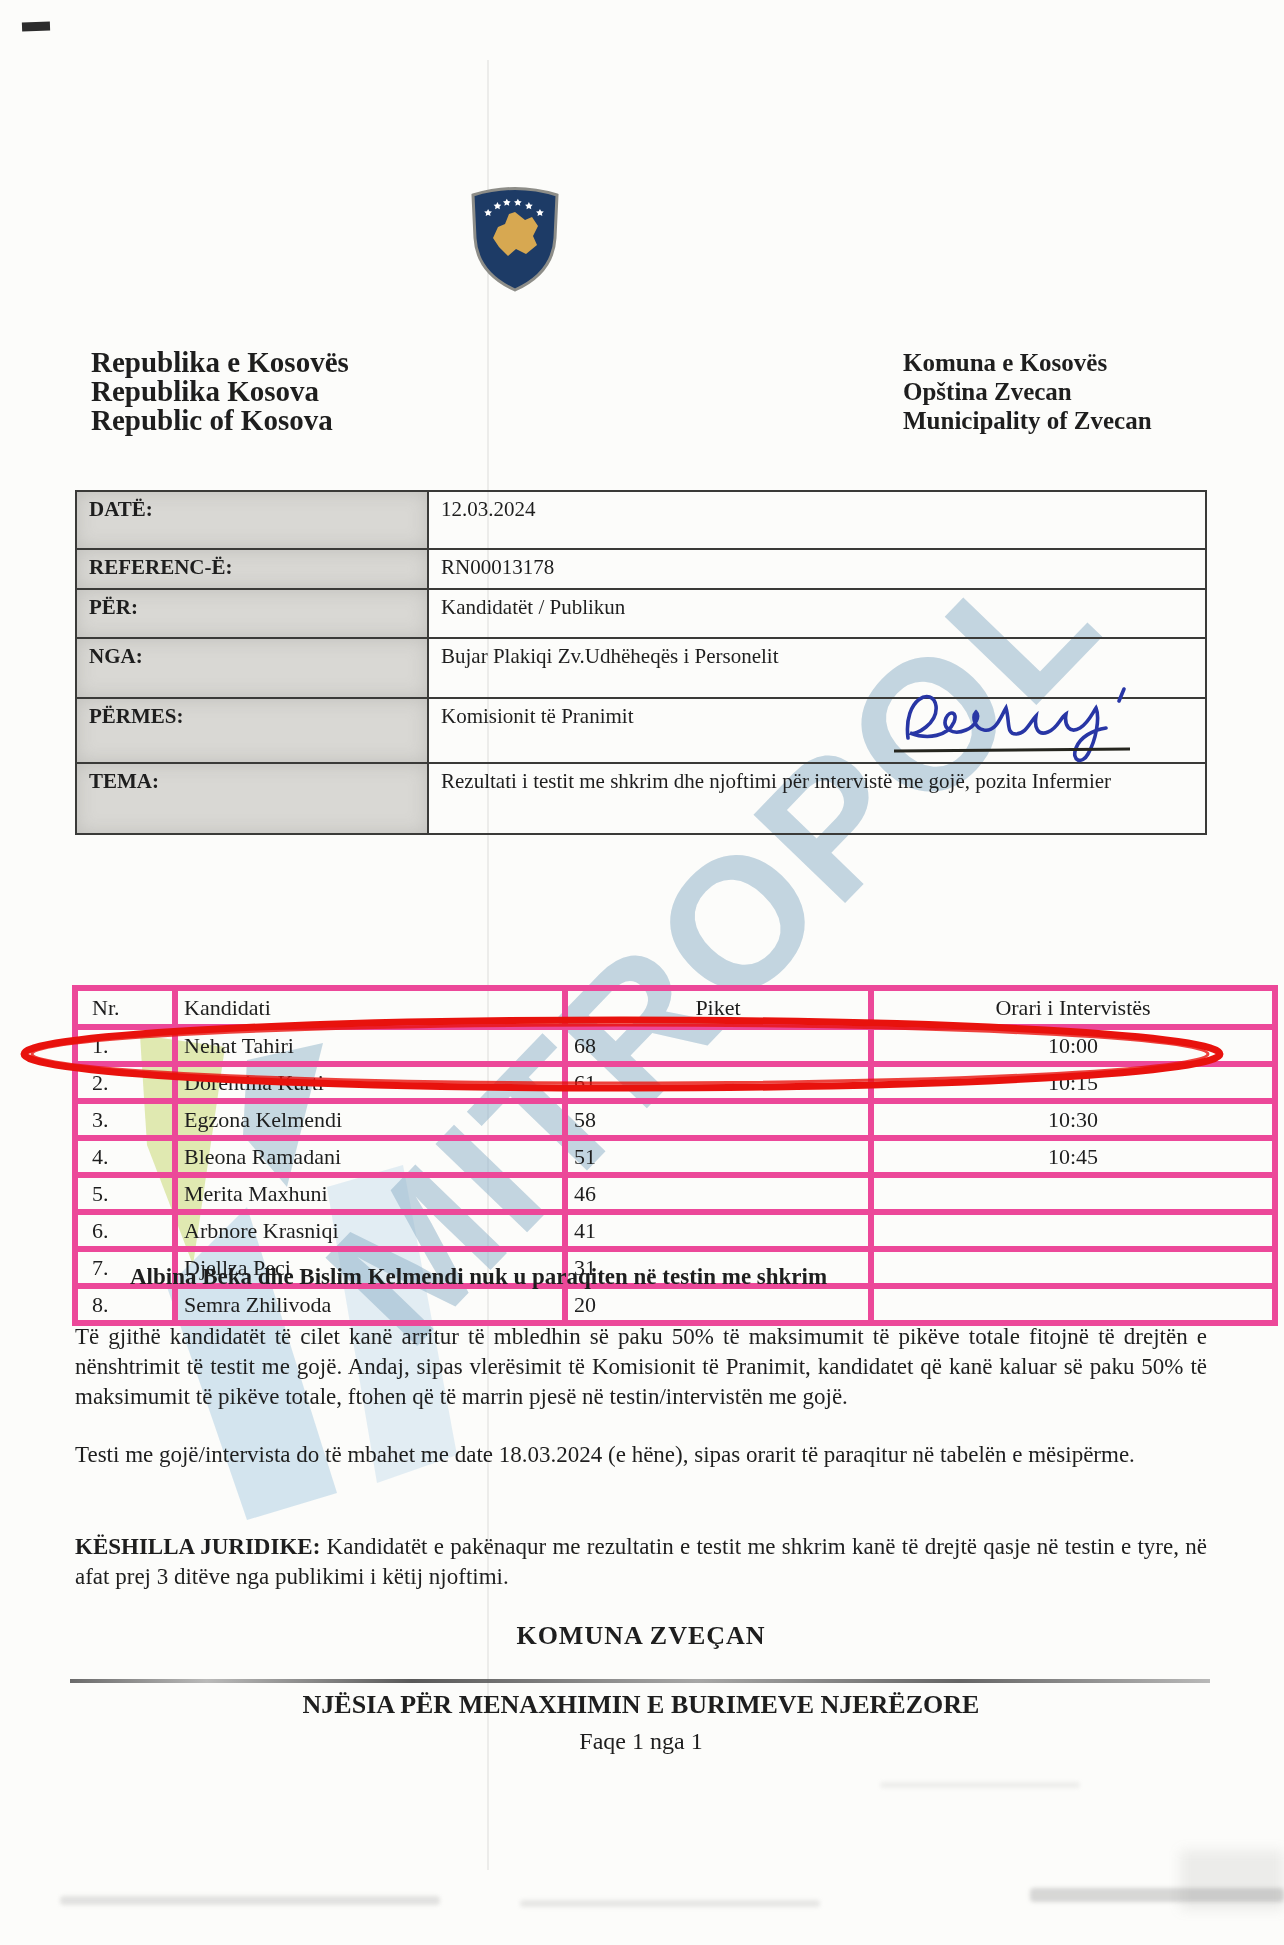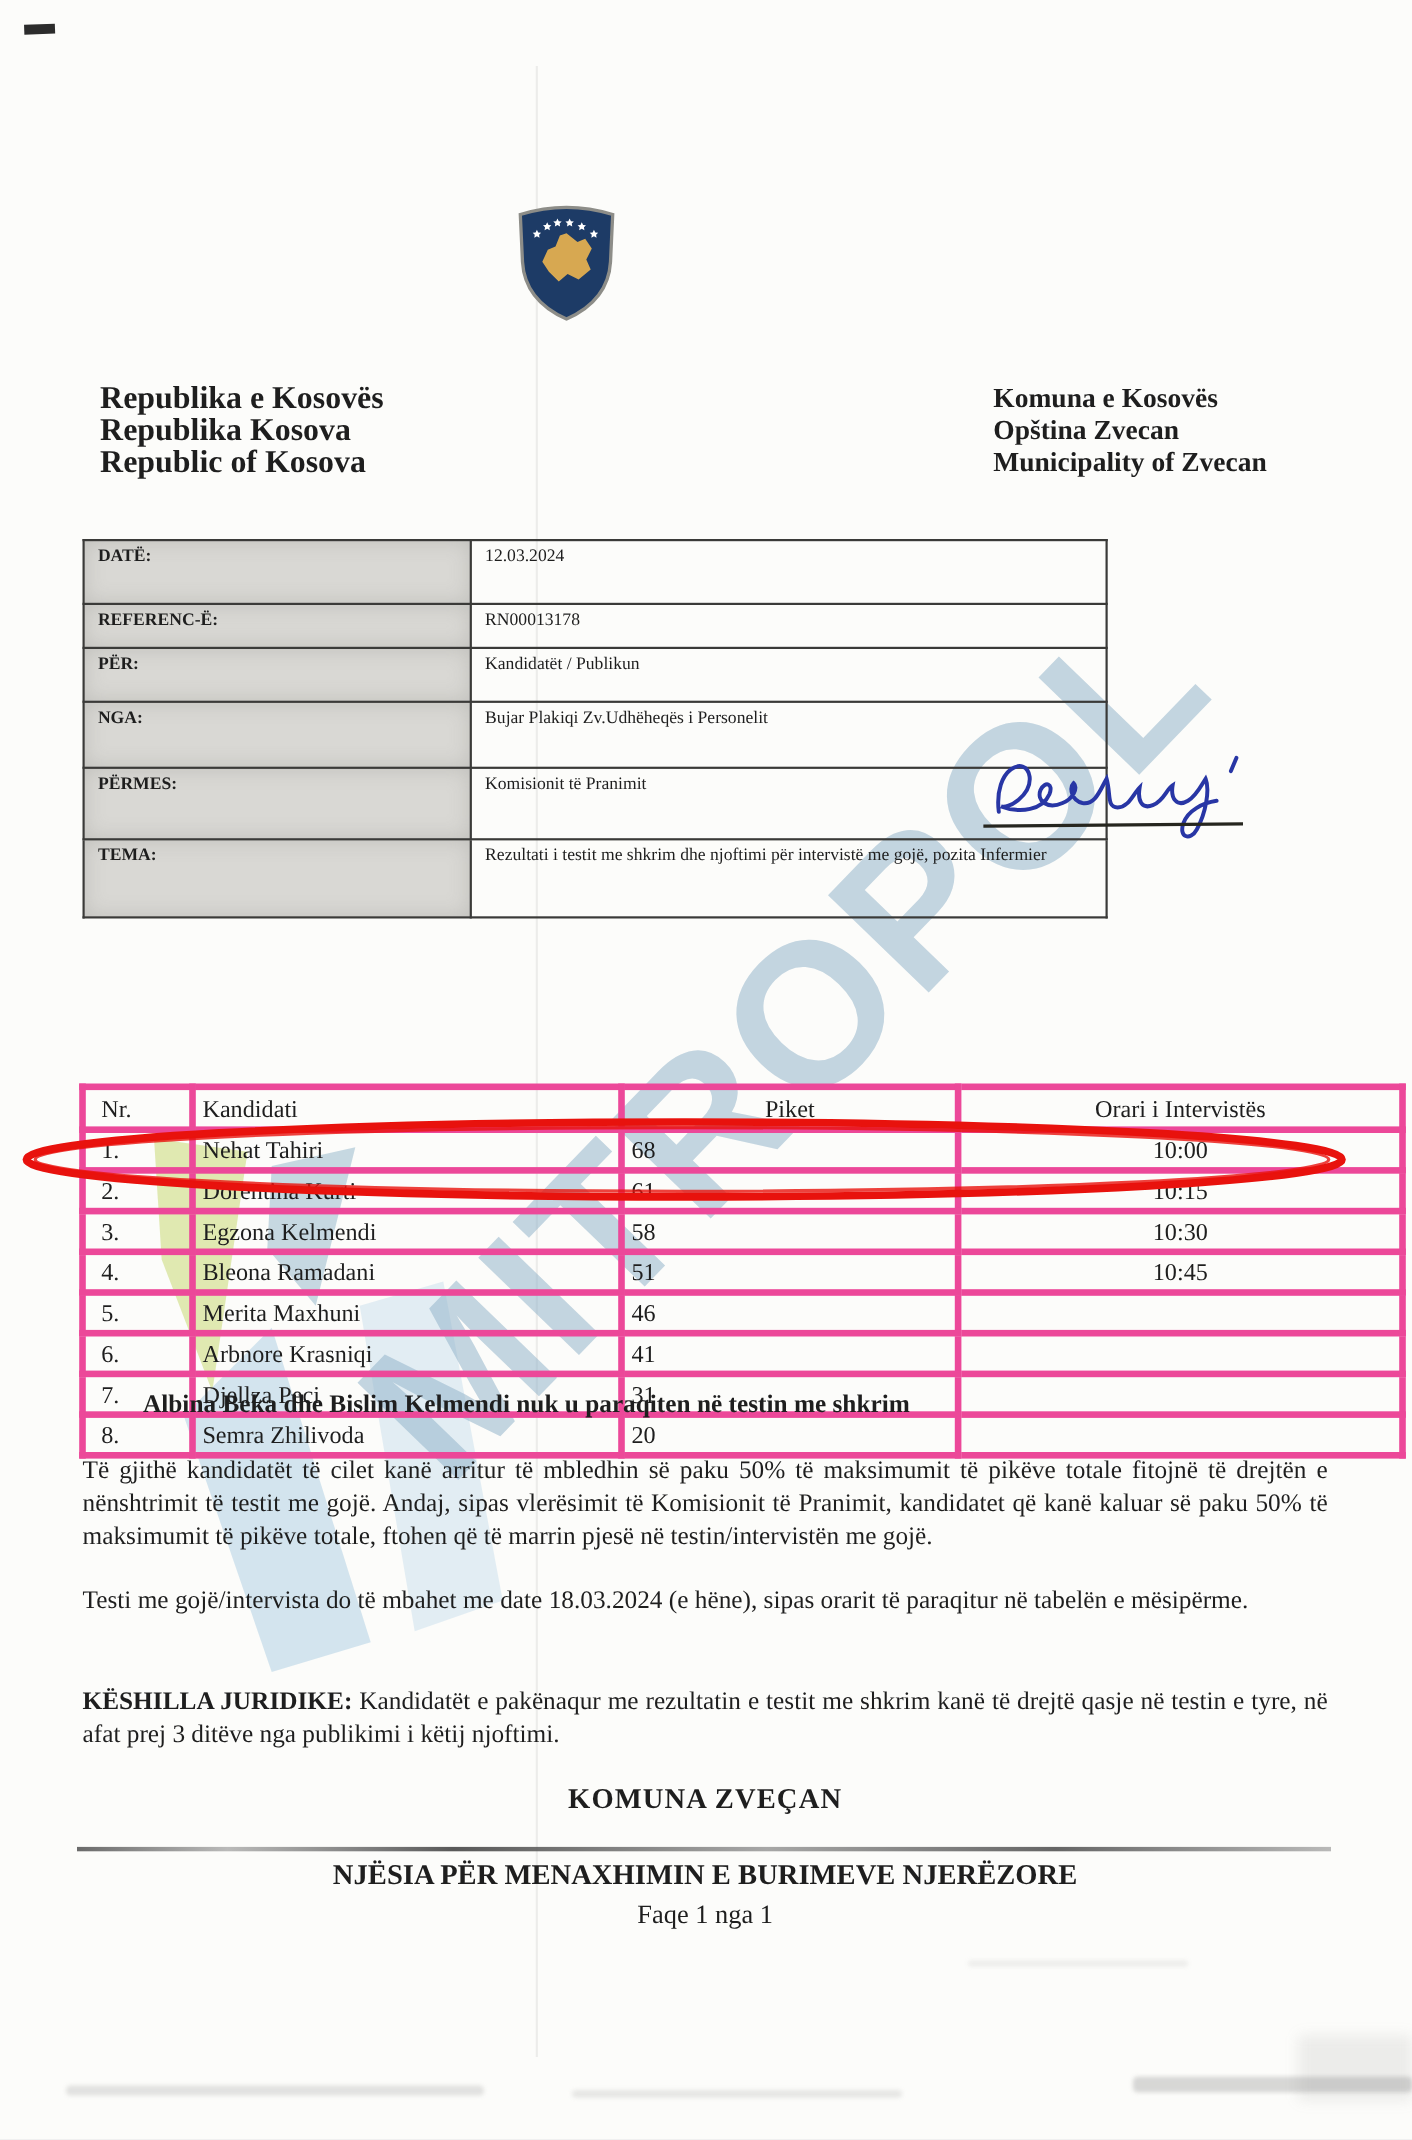--- a/index.html
+++ b/index.html
@@ -33,23 +33,23 @@
   .sm3{left:1030px;top:1888px;width:254px;height:14px;background:rgba(105,105,105,.25);}
   .sm4{left:880px;top:1782px;width:200px;height:6px;background:rgba(130,130,130,.12);}
   .sm5{left:1180px;top:1850px;width:104px;height:60px;background:rgba(120,120,120,.12);filter:blur(6px);}
   
   .content{position:absolute;inset:0;z-index:2;}
   .hdr-left{position:absolute;left:91px;top:348px;font-weight:bold;font-size:29px;line-height:29px;}
   .hdr-right{position:absolute;left:903px;top:348px;font-weight:bold;font-size:25px;line-height:29px;}
   .emblem{position:absolute;left:466px;top:180px;}
   
   .meta-table{
-    position:absolute;left:75px;top:490px;width:932px;
+    position:absolute;left:75px;top:490px;width:1132px;
     border-collapse:collapse;table-layout:fixed;
-    font-size:16px;
+    font-size:21px;
   }
   .meta-table td{border:2px solid #3a3a38;vertical-align:top;padding:5px 10px 0 12px;}
   .meta-label{width:328px;background:#d9d8d4;font-weight:bold;box-shadow:inset 0 0 18px rgba(120,120,115,.25);}
   .meta-value{background:transparent;border-radius:24px;}
   .meta-table tr:nth-child(1){height:58px;}
   .meta-table tr:nth-child(2){height:40px;}
   .meta-table tr:nth-child(3){height:49px;}
   .meta-table tr:nth-child(4){height:60px;}
   .meta-table tr:nth-child(5){height:65px;}
   .meta-table tr:nth-child(6){height:71px;}

